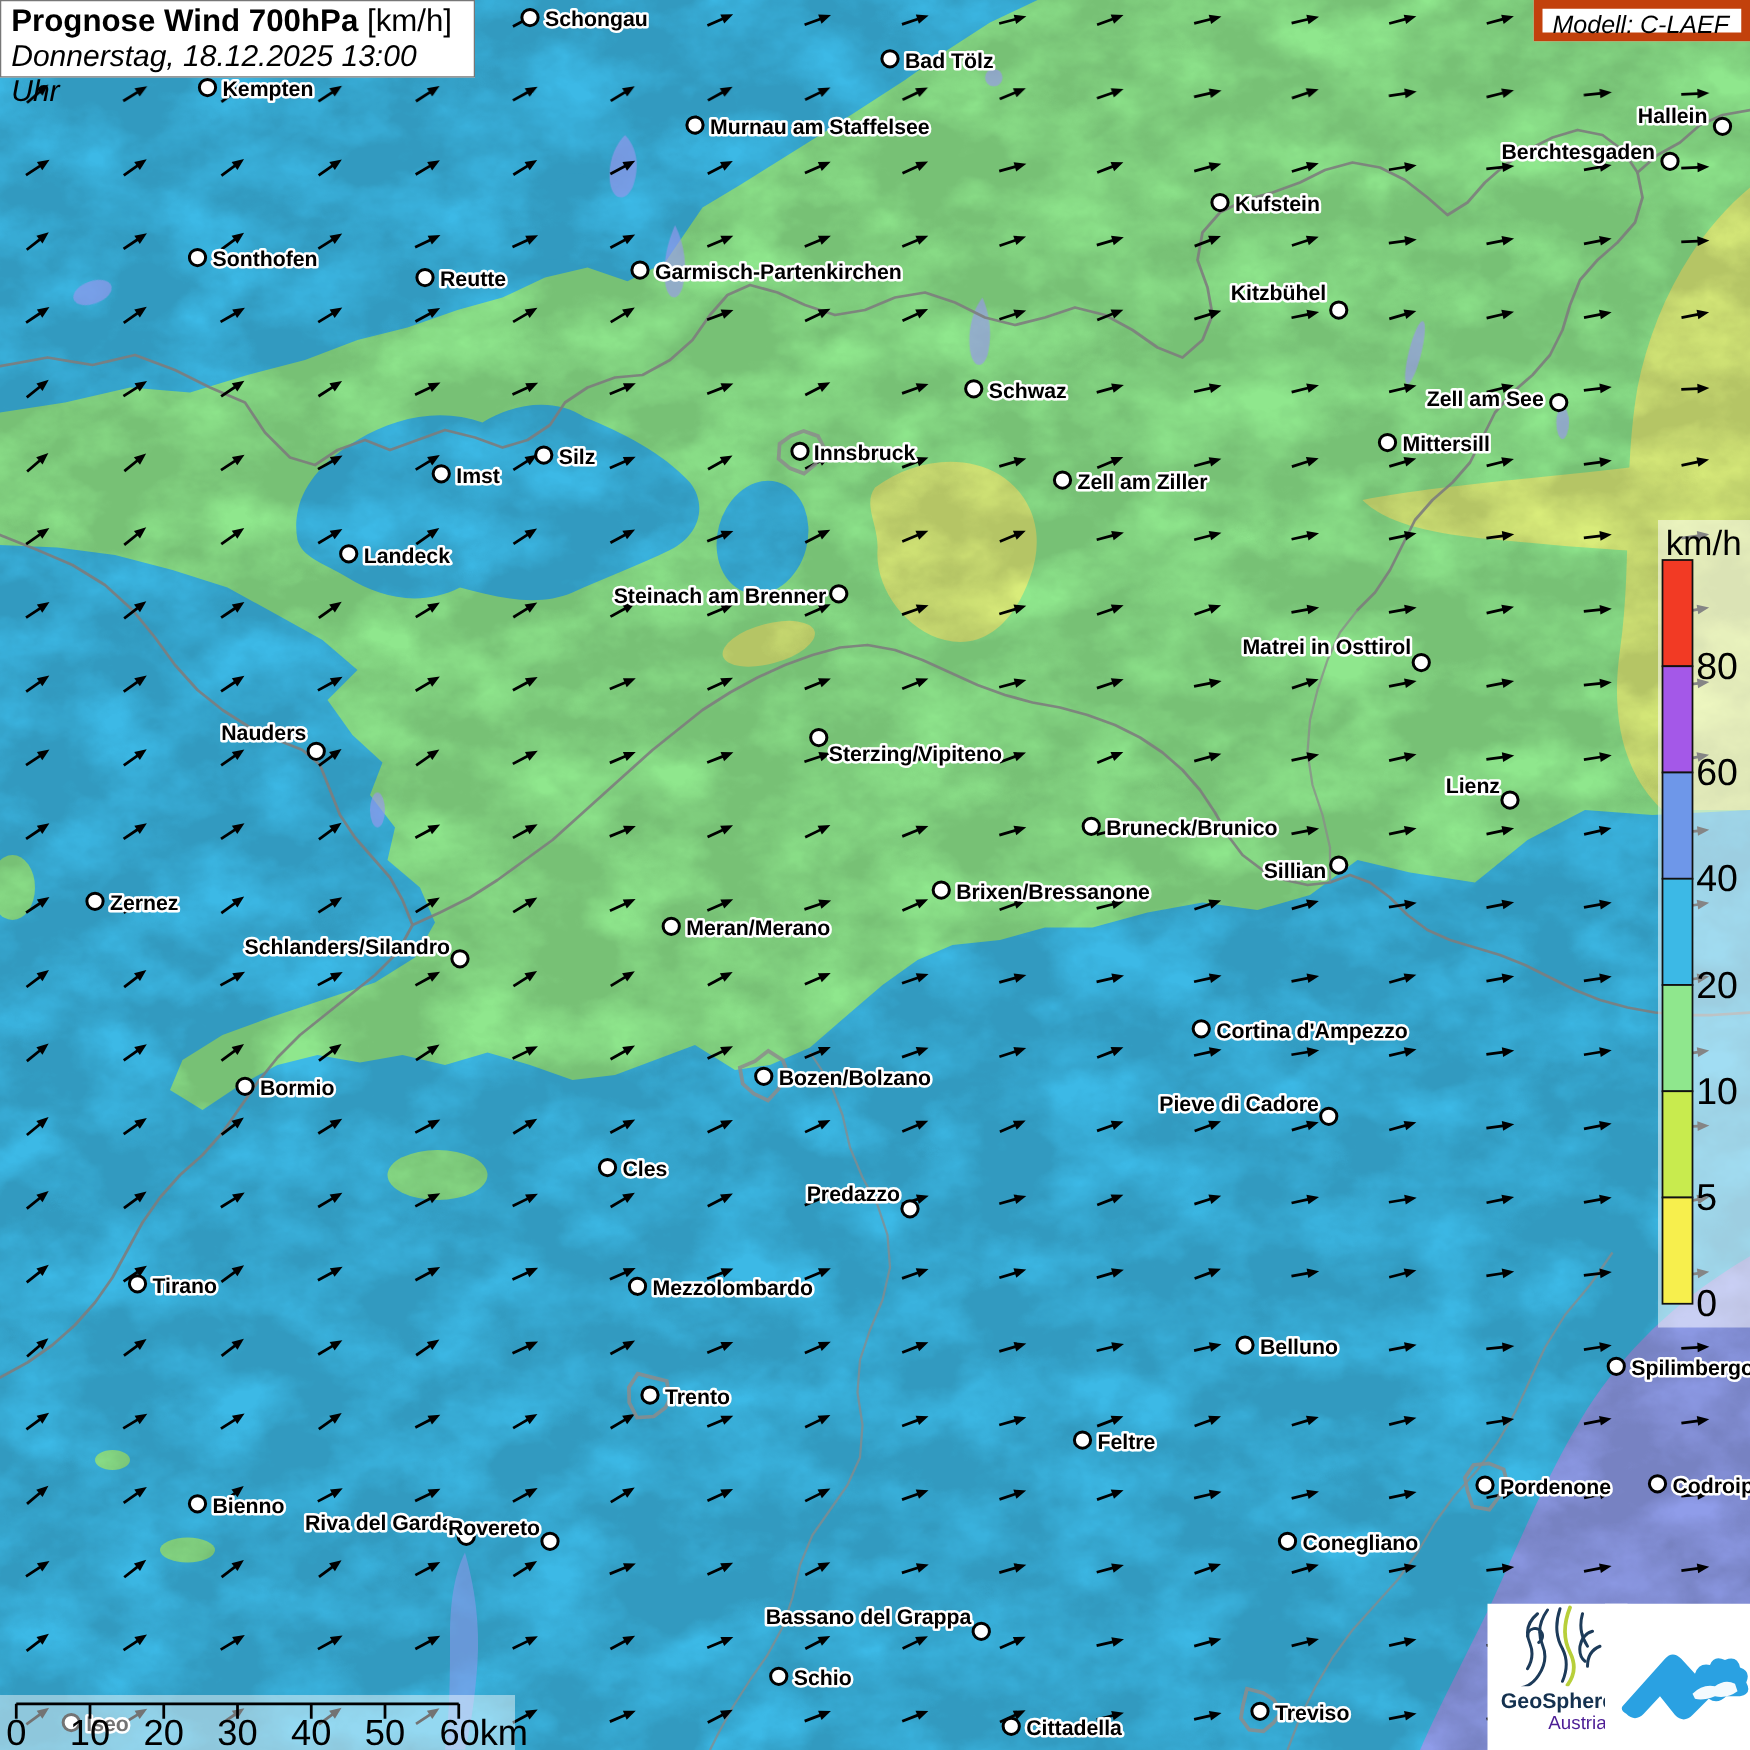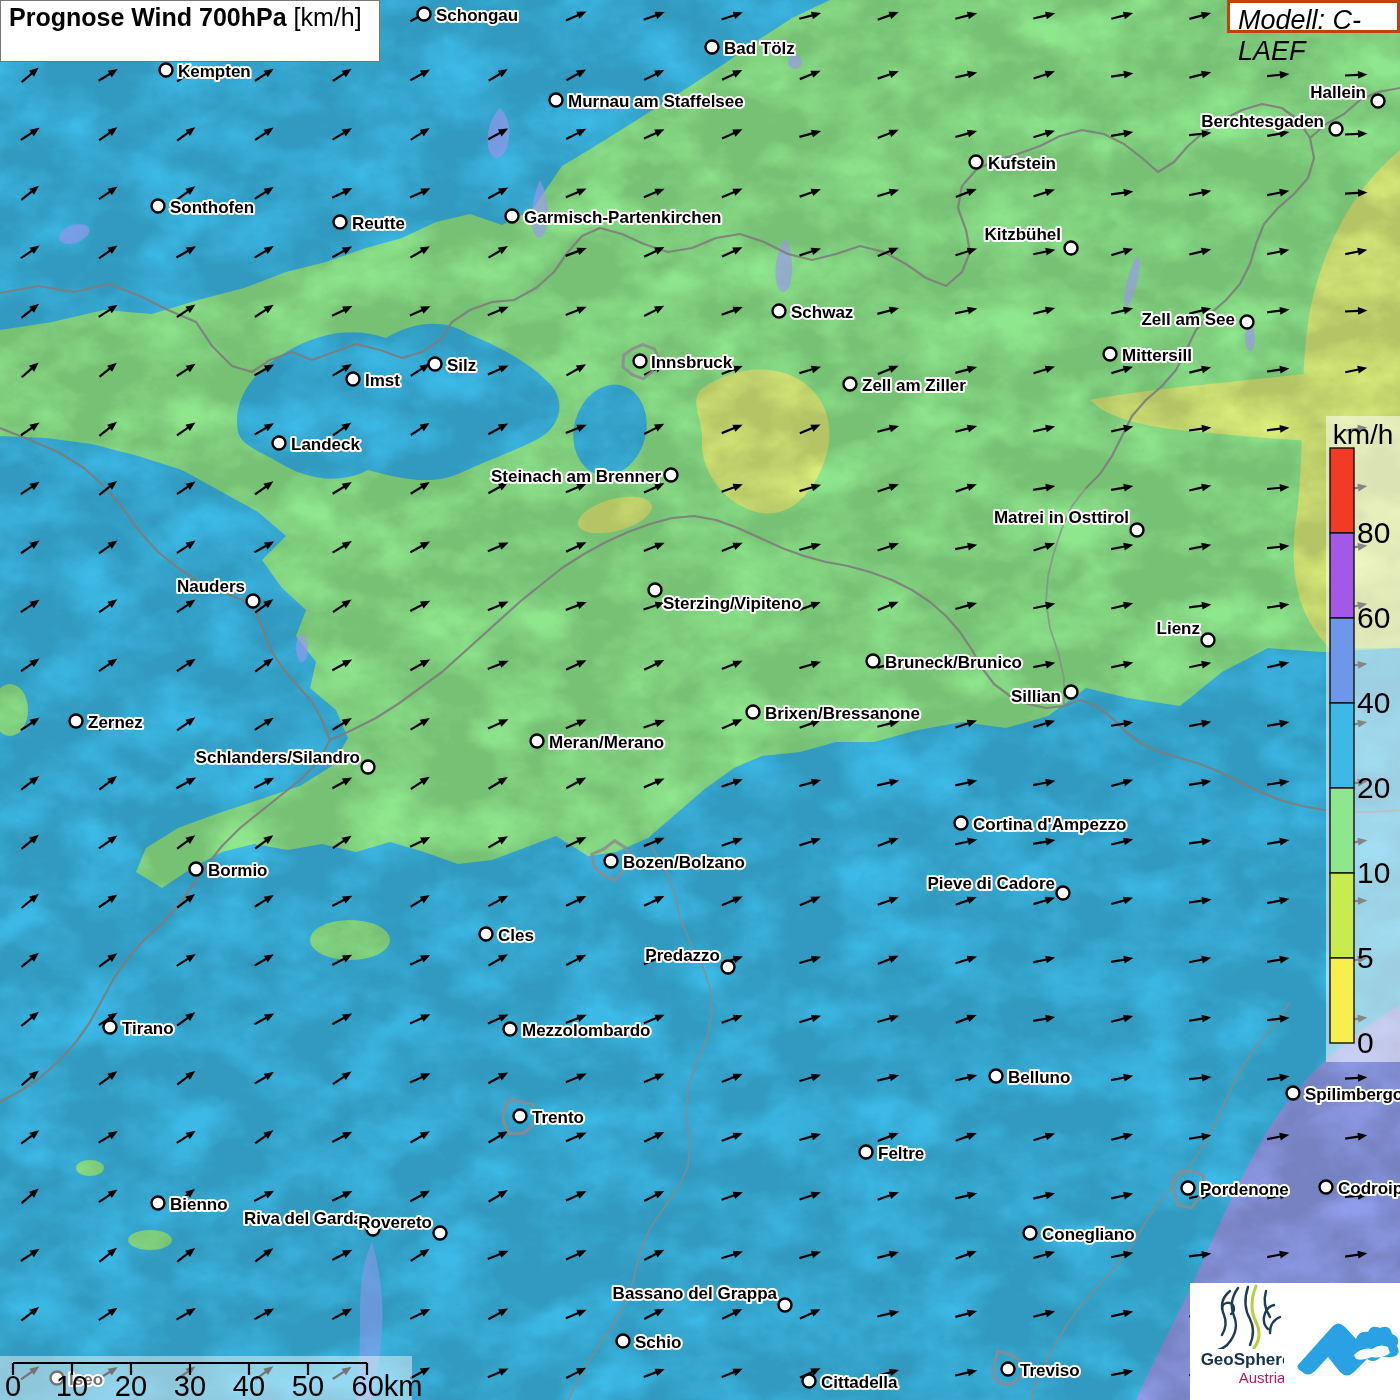--- a/index.html
+++ b/index.html
@@ -5,26 +5,26 @@
   html,body{margin:0;padding:0;background:#222;}
   #stage{position:relative;width:1400px;height:1400px;overflow:hidden;
          font-family:"Liberation Sans",sans-serif;background:#3cb9e6;}
   #map{position:absolute;left:0;top:0;}
   .overlay{position:absolute;background:#fff;color:#000;}
   .title-box{left:0;top:0;width:380px;height:62px;border:1px solid #777;
              box-sizing:border-box;padding:2px 8px;}
   .title-box .t1{font-size:25px;line-height:29px;}
   .title-box .t1 .b{font-weight:bold;}
   .title-box .t2{font-size:24px;font-style:italic;line-height:28px;}
-  .model-box{right:0;top:0;width:173px;height:33px;border:3px solid #c2410c;
-             box-sizing:border-box;font-size:27px;font-style:italic;
+  .model-box{right:0;top:0;width:173px;height:33px;border:7px solid #c2410c;
+             box-sizing:border-box;font-size:20px;font-style:italic;
              padding:2px 0 0 8px;}
   .geosphere-box{left:1190px;top:1283px;width:112px;height:117px;text-align:center;}
   .geosphere-box .gs1{font-size:17px;font-weight:bold;color:#14314f;line-height:18px;margin-top:-2px;}
-  .geosphere-box .gs2{font-size:15px;color:#be185d;padding-left:32px;}
+  .geosphere-box .gs2{font-size:15px;color:#4c1d95;padding-left:32px;}
   .partner-box{left:1284px;top:1283px;width:116px;height:117px;}
   svg text{font-family:"Liberation Sans",sans-serif;}
 </style>
 </head>
 <body>
 
 <div id="stage">
 
 <svg id="map" width="1400" height="1400" viewBox="0 0 1400 1400">
   <defs>
@@ -2002,20 +2002,21 @@
           <text x="190" y="1396" font-size="29" text-anchor="middle" fill="#000">30</text>
           <text x="249" y="1396" font-size="29" text-anchor="middle" fill="#000">40</text>
           <text x="308" y="1396" font-size="29" text-anchor="middle" fill="#000">50</text>
           <text x="387" y="1396" font-size="29" text-anchor="middle" fill="#000">60km</text>
         </g>
   </g>
 </svg>
 
 <div class="overlay title-box">
   <div class="t1"><span class="b">Prognose Wind 700hPa</span><span> [km/h]</span></div>
+  <div class="t2">Donnerstag, 18.12.2025 13:00 Uhr</div>
 </div>
 
 <div class="overlay model-box">Modell: C-LAEF</div>
 
 <div class="overlay geosphere-box">
   <svg width="92" height="66" viewBox="0 0 92 66">
     <g fill="none" stroke="#1d3b59" stroke-width="2.4" stroke-linecap="round">
       <path d="M30,8 q-12,10 -6,24 q4,10 -2,20"></path>
       <path d="M38,5 q-10,14 -4,28 q5,12 -3,24 q-5,8 -13,10"></path>
       <path d="M48,4 q-6,18 2,32 q6,12 0,26"></path>

